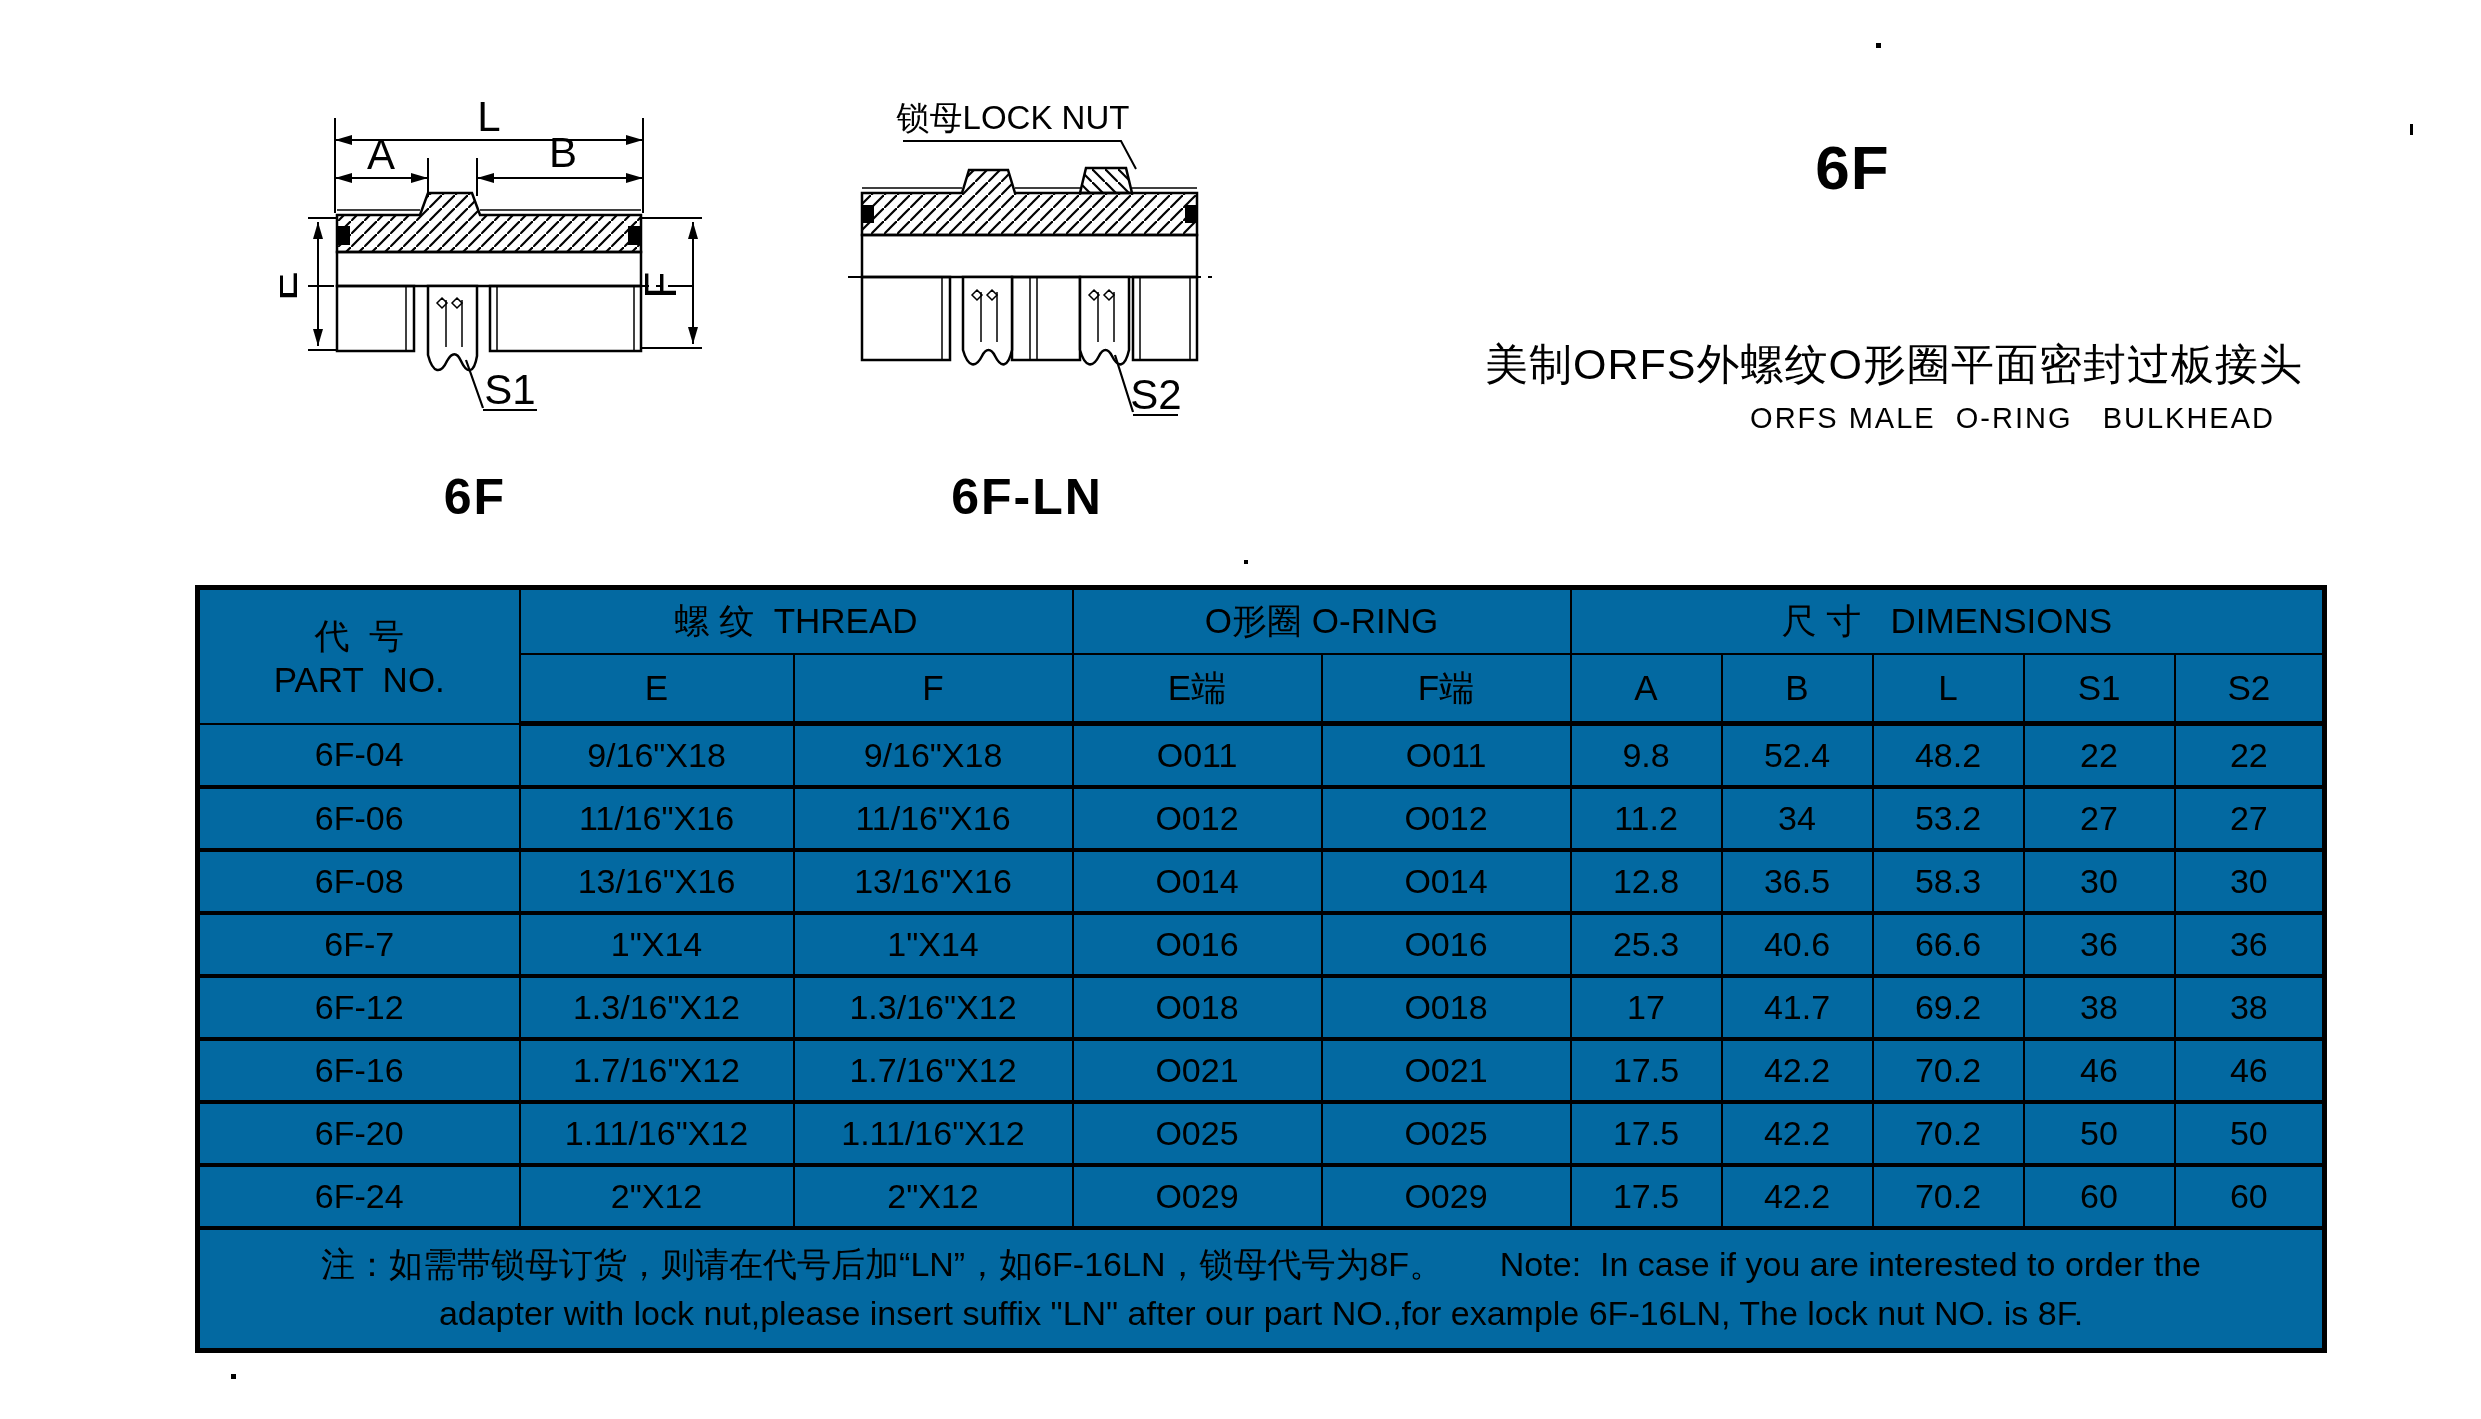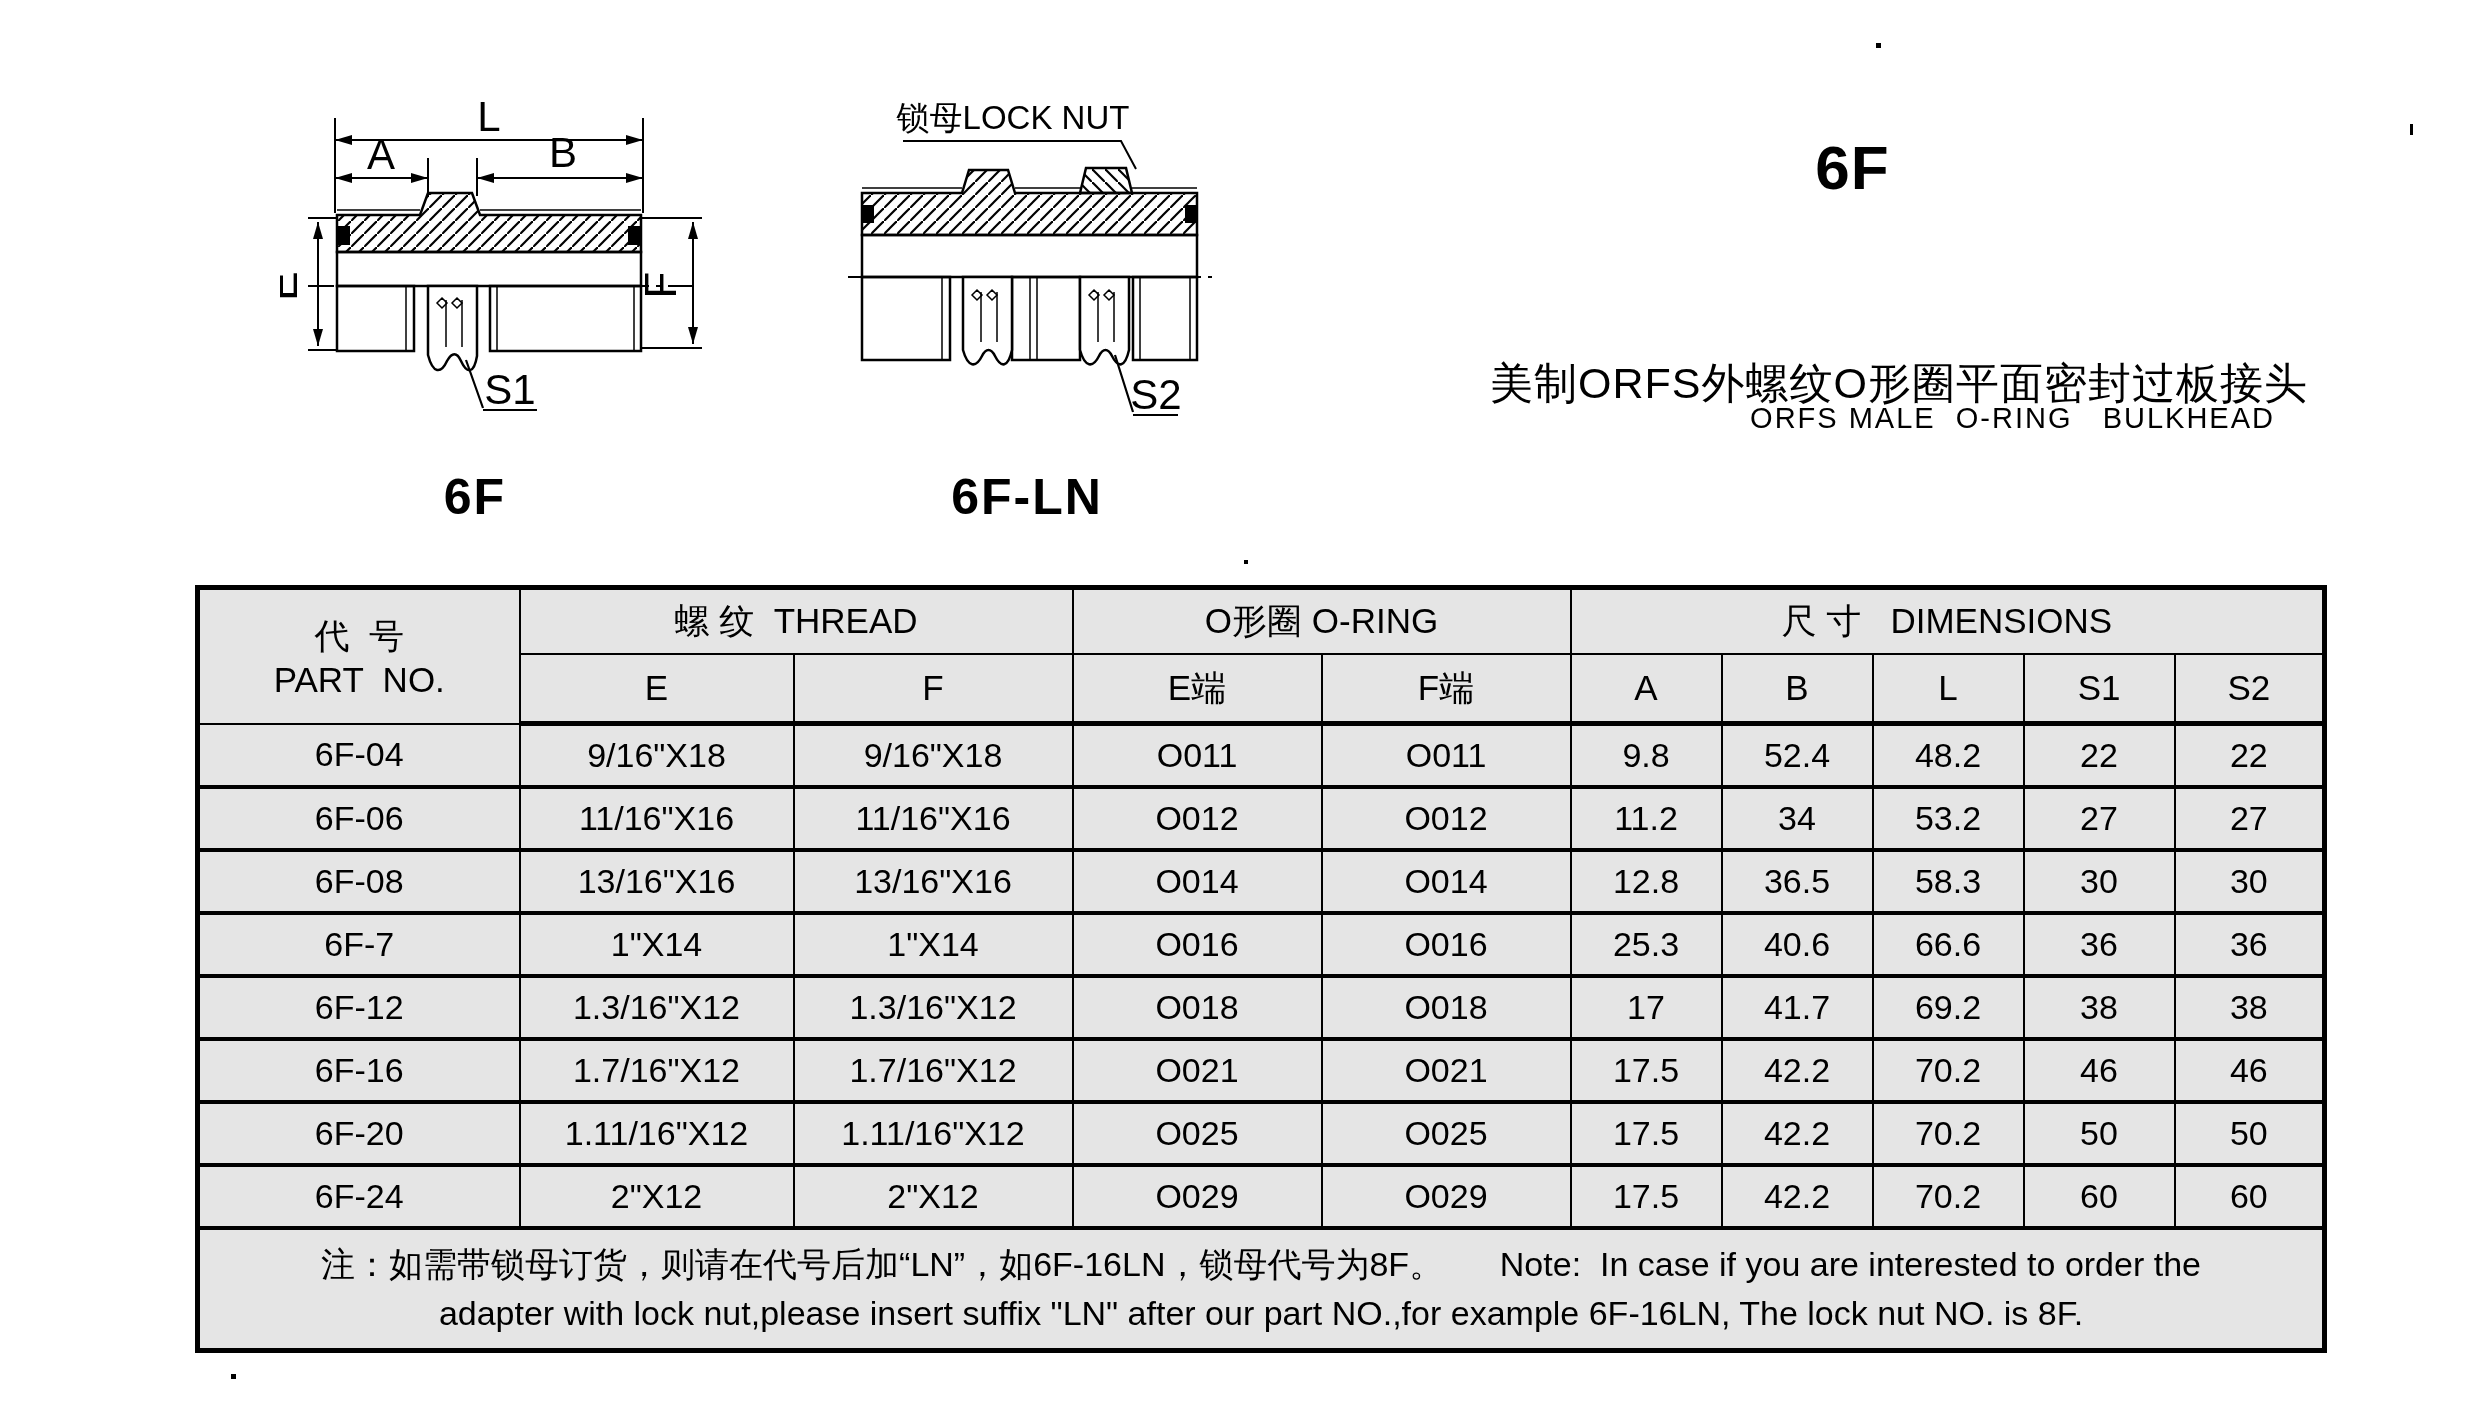--- a/index.html
+++ b/index.html
@@ -5,27 +5,27 @@
   html,body{margin:0;padding:0;background:#e8e8e8;}
   .page{
     position:relative; width:2481px; height:1419px; background:#ffffff;
     font-family:"Liberation Sans","DejaVu Sans",sans-serif; color:#000;
     overflow:hidden;
   }
   svg text{fill:#000;}
   .cap{position:absolute; font-weight:700; font-size:50px; text-align:center; letter-spacing:2px;}
   .model-title{position:absolute; left:1780px; top:132px; width:145px; text-align:center;
     font-weight:700; font-size:62px; letter-spacing:1px;}
-  .subtitle-cn{position:absolute; left:1490px; top:336px; width:845px; text-align:left;
-    font-size:43px; letter-spacing:1px; white-space:pre;margin-top:19px;}
+  .subtitle-cn{position:absolute; left:1458px; top:336px; width:845px; text-align:right;
+    font-size:43px; letter-spacing:1px; white-space:pre;}
   .subtitle-en{position:absolute; left:1430px; top:402px; width:845px; text-align:right;
     font-size:29px; letter-spacing:2px; white-space:pre;}
   table.spec{
     position:absolute; left:195px; top:585px; width:2127px;
-    border-collapse:collapse; table-layout:fixed; background:#e5e5e5;
+    border-collapse:collapse; table-layout:fixed; background:#0369a1;
     border:5px solid #000;
   }
   table.spec td{
     border:2px solid #000; text-align:center; vertical-align:middle;
     font-size:34px; padding:0; white-space:pre; overflow:hidden;
   }
   tr.ghead td{height:63px; font-size:35px;}
   tr.shead td{height:66px; font-size:35px; border-bottom-width:5px;}
   tr.drow td{height:59px; border-bottom-width:4px;}
   td.noteCell{

